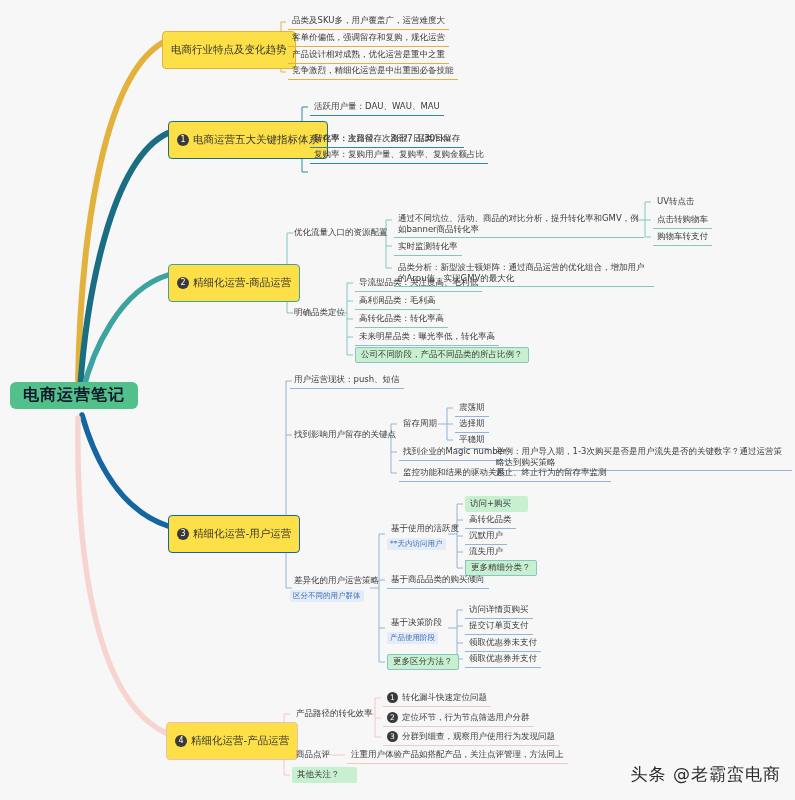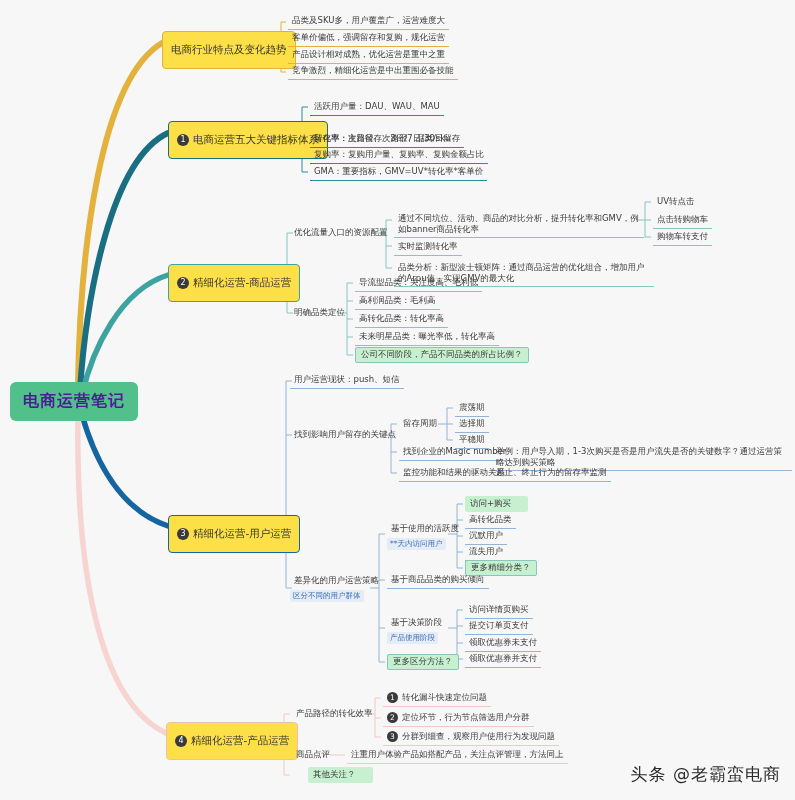--- a/index.html
+++ b/index.html
@@ -10,24 +10,24 @@
     position: relative;
     overflow: hidden;
   }
   #canvas { position: absolute; inset: 0; width: 795px; height: 800px; }
   svg.links { position: absolute; left: 0; top: 0; width: 795px; height: 800px; pointer-events: none; }
 
   .node { position: absolute; white-space: nowrap; }
 
   .root {
     background: #52c08a;
-    color: #4c1d95;
+    color: #0f172a;
     font-size: 16px;
     font-weight: 600;
-    padding: 9px 13px;
+    padding: 3px 13px;
     border-radius: 6px;
     letter-spacing: 1px;
   }
 
   
   .lvl1 {
     font-size: 10.5px;
     color: #333;
     padding: 11px 8px;
     border: 1px solid #999;
@@ -223,21 +223,20 @@
   <div class="node leaf u-yellow" style="left:288px; top:63px;">竞争激烈，精细化运营是中出重围必备技能</div>
 
   <div class="node lvl1 c-dteal" style="left:168px; top:121px;">
     <span class="badge">1</span>
     <span>电商运营五大关键指标体系</span>
   </div>
   <div class="node leaf u-dteal" style="left:310px; top:99px;">活跃用户量：DAU、WAU、MAU</div>
   <div class="node leaf u-dteal" style="left:310px; top:115px;margin-top:16px;">转化率：主路径、次路径、品类/sku</div>
   <div class="node leaf u-dteal" style="left:310px; top:131px;">留存率：次日留存、3日/7日/30日留存</div>
   <div class="node leaf u-dteal" style="left:310px; top:147px;">复购率：复购用户量、复购率、复购金额占比</div>
-  <div class="node leaf u-dteal" style="left:310px; top:164px;">GMA：重要指标，GMV=UV*转化率*客单价</div>
 
   <div class="node lvl1 c-teal" style="left:168px; top:264px;">
     <span class="badge">2</span>
     <span>精细化运营-商品运营</span>
   </div>
 
   <div class="node leaf plain" style="left:290px; top:225px;">优化流量入口的资源配置</div>
   <div class="node leaf u-teal" style="left:394px; top:211px; max-width:250px; white-space:normal;">通过不同坑位、活动、商品的对比分析，提升转化率和GMV，例如banner商品转化率</div>
   <div class="node leaf u-teal" style="left:394px; top:239px;">实时监测转化率</div>
   <div class="node leaf u-teal" style="left:394px; top:260px; max-width:260px; white-space:normal;">品类分析：新型波士顿矩阵：通过商品运营的优化组合，增加用户的Arpu值，实现GMV的最大化</div>
@@ -312,16 +311,16 @@
   <div class="node leaf u-pink" style="left:383px; top:710px;">
     <span class="badge-sm">2</span><span>定位环节，行为节点筛选用户分群</span>
   </div>
   <div class="node leaf u-pink" style="left:383px; top:729px;">
     <span class="badge-sm">3</span><span>分群到细查，观察用户使用行为发现问题</span>
   </div>
 
   <div class="node leaf plain" style="left:292px; top:747px;">商品点评</div>
   <div class="node leaf u-pink" style="left:347px; top:747px;">注重用户体验产品如搭配产品，关注点评管理，方法同上</div>
 
-  <div class="node leaf hl" style="left:308px; top:767px;font-family:Liberation Serif, serif;">其他关注？</div>
+  <div class="node leaf hl" style="left:292px; top:767px;font-family:Liberation Serif, serif;">其他关注？</div>
 
   <div class="watermark">头条 @老霸蛮电商</div>
 </div>
 
 </body></html>

